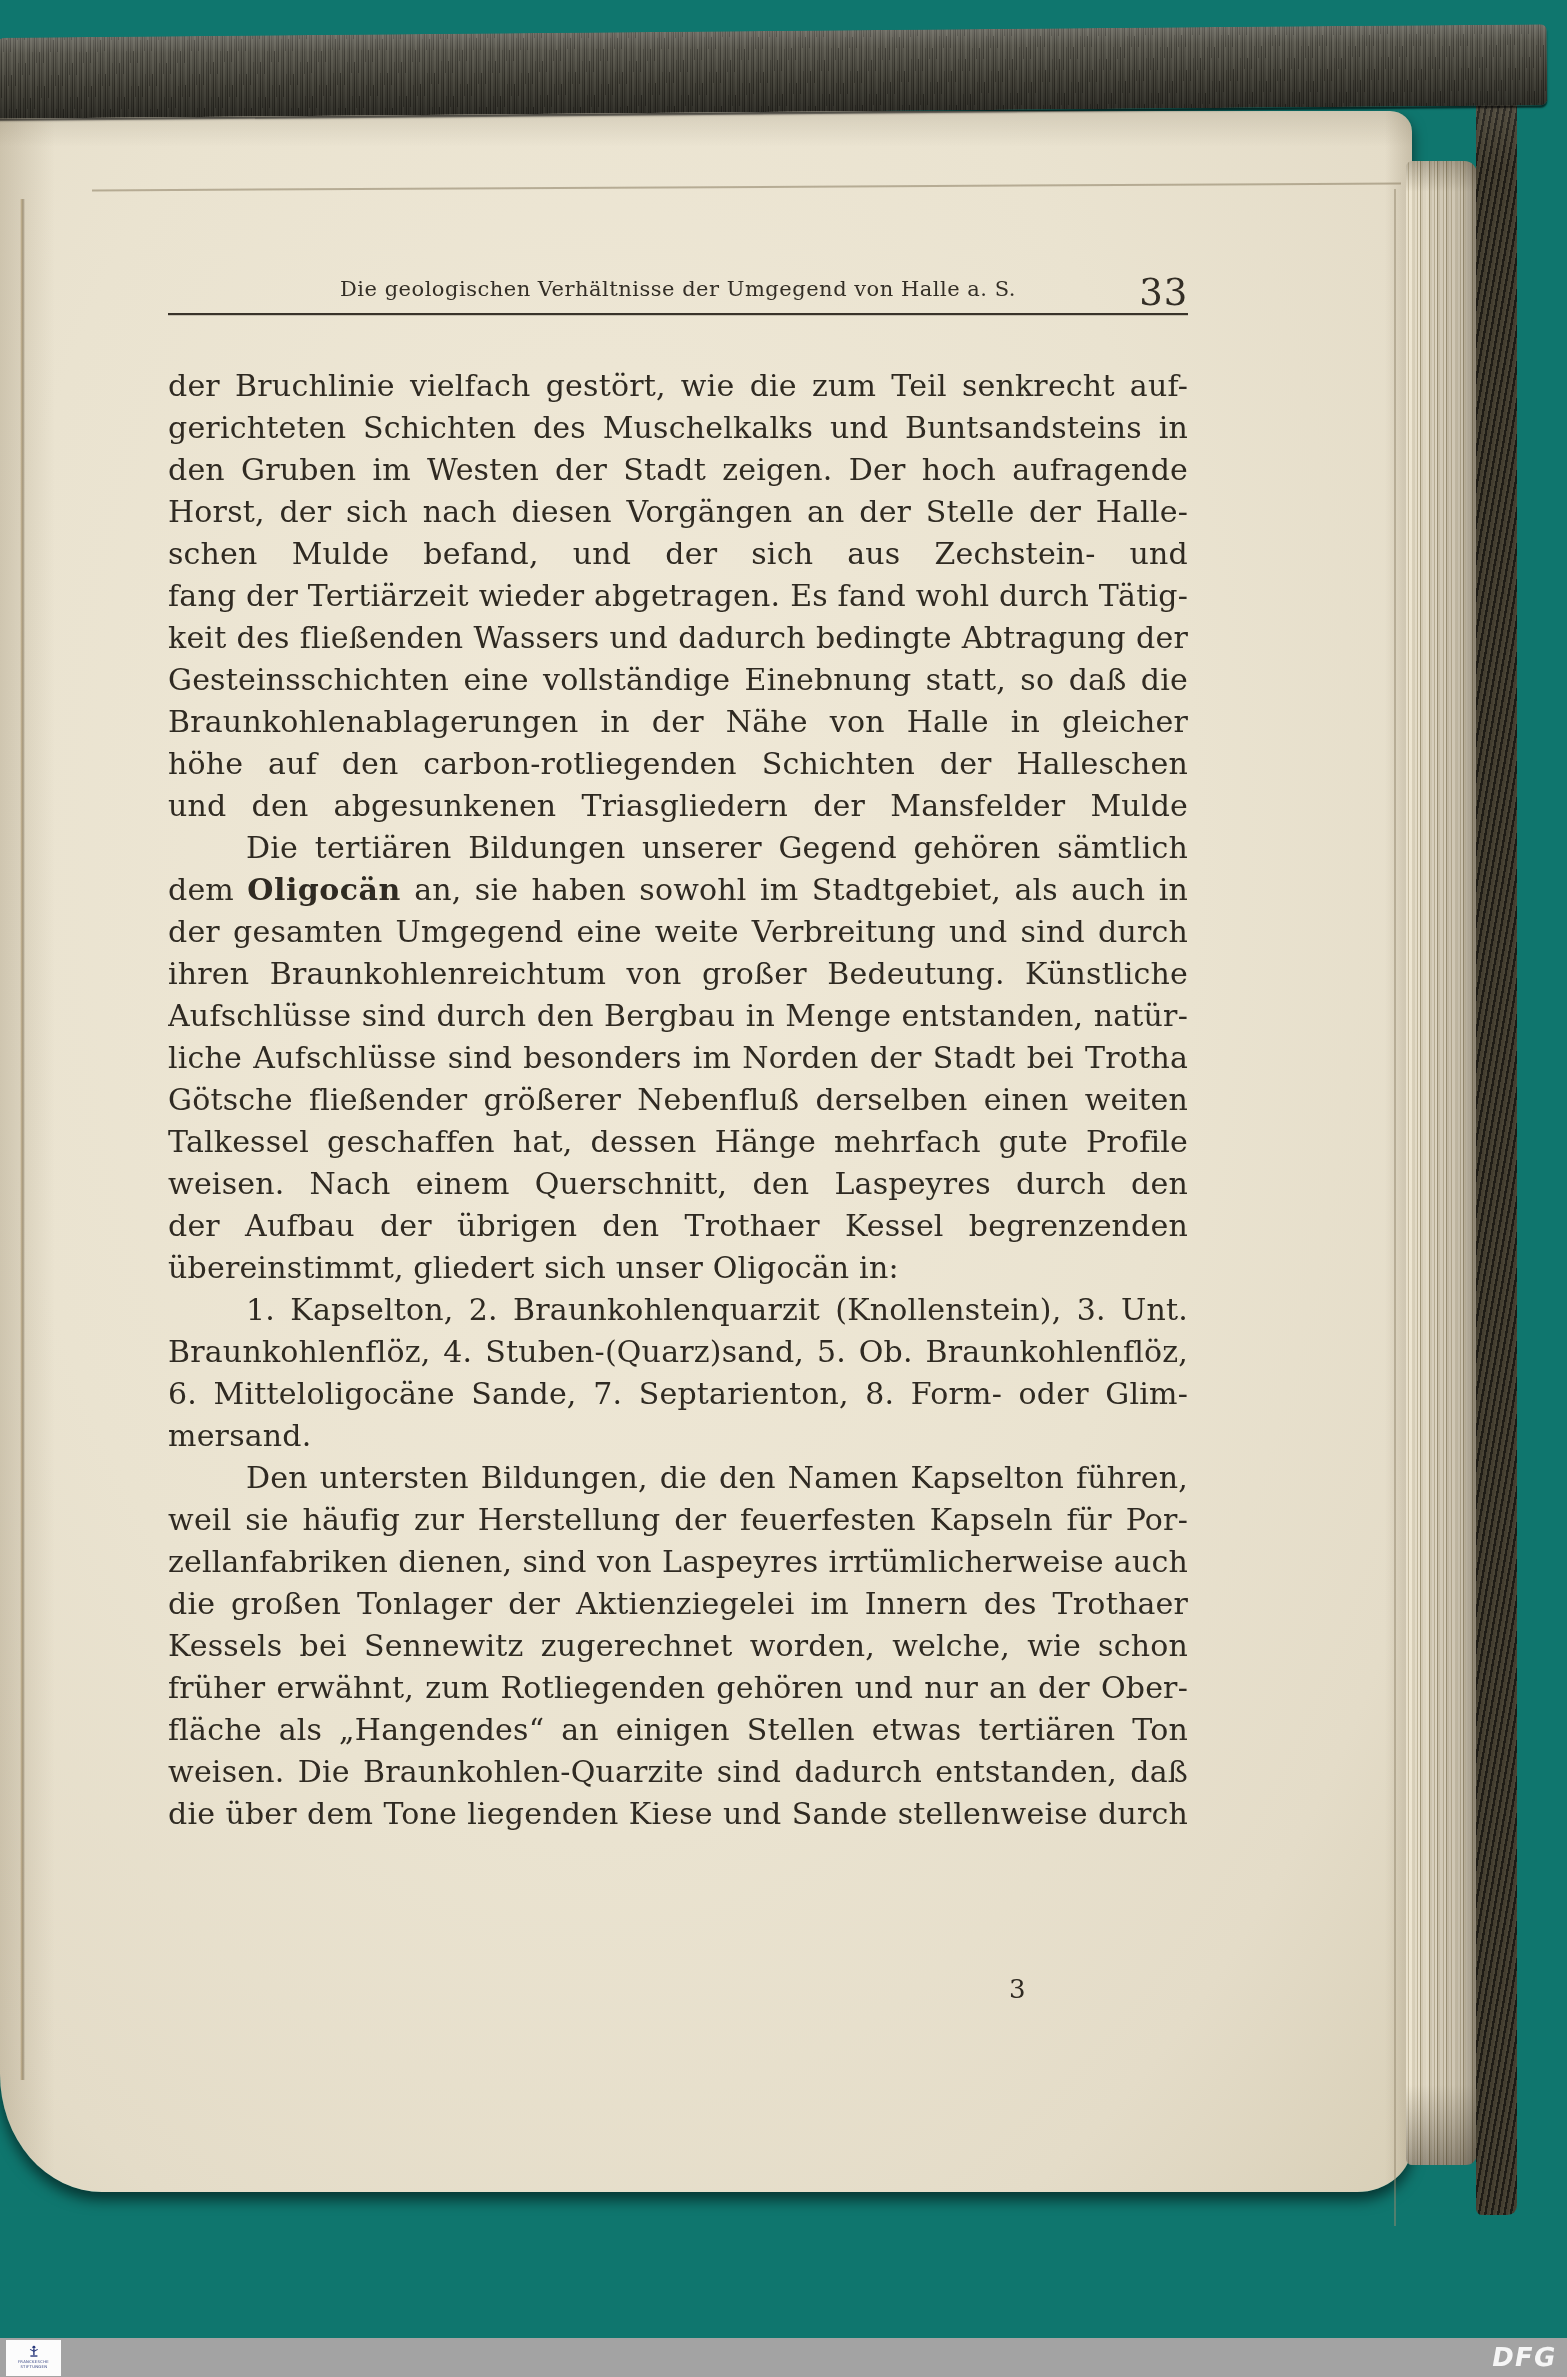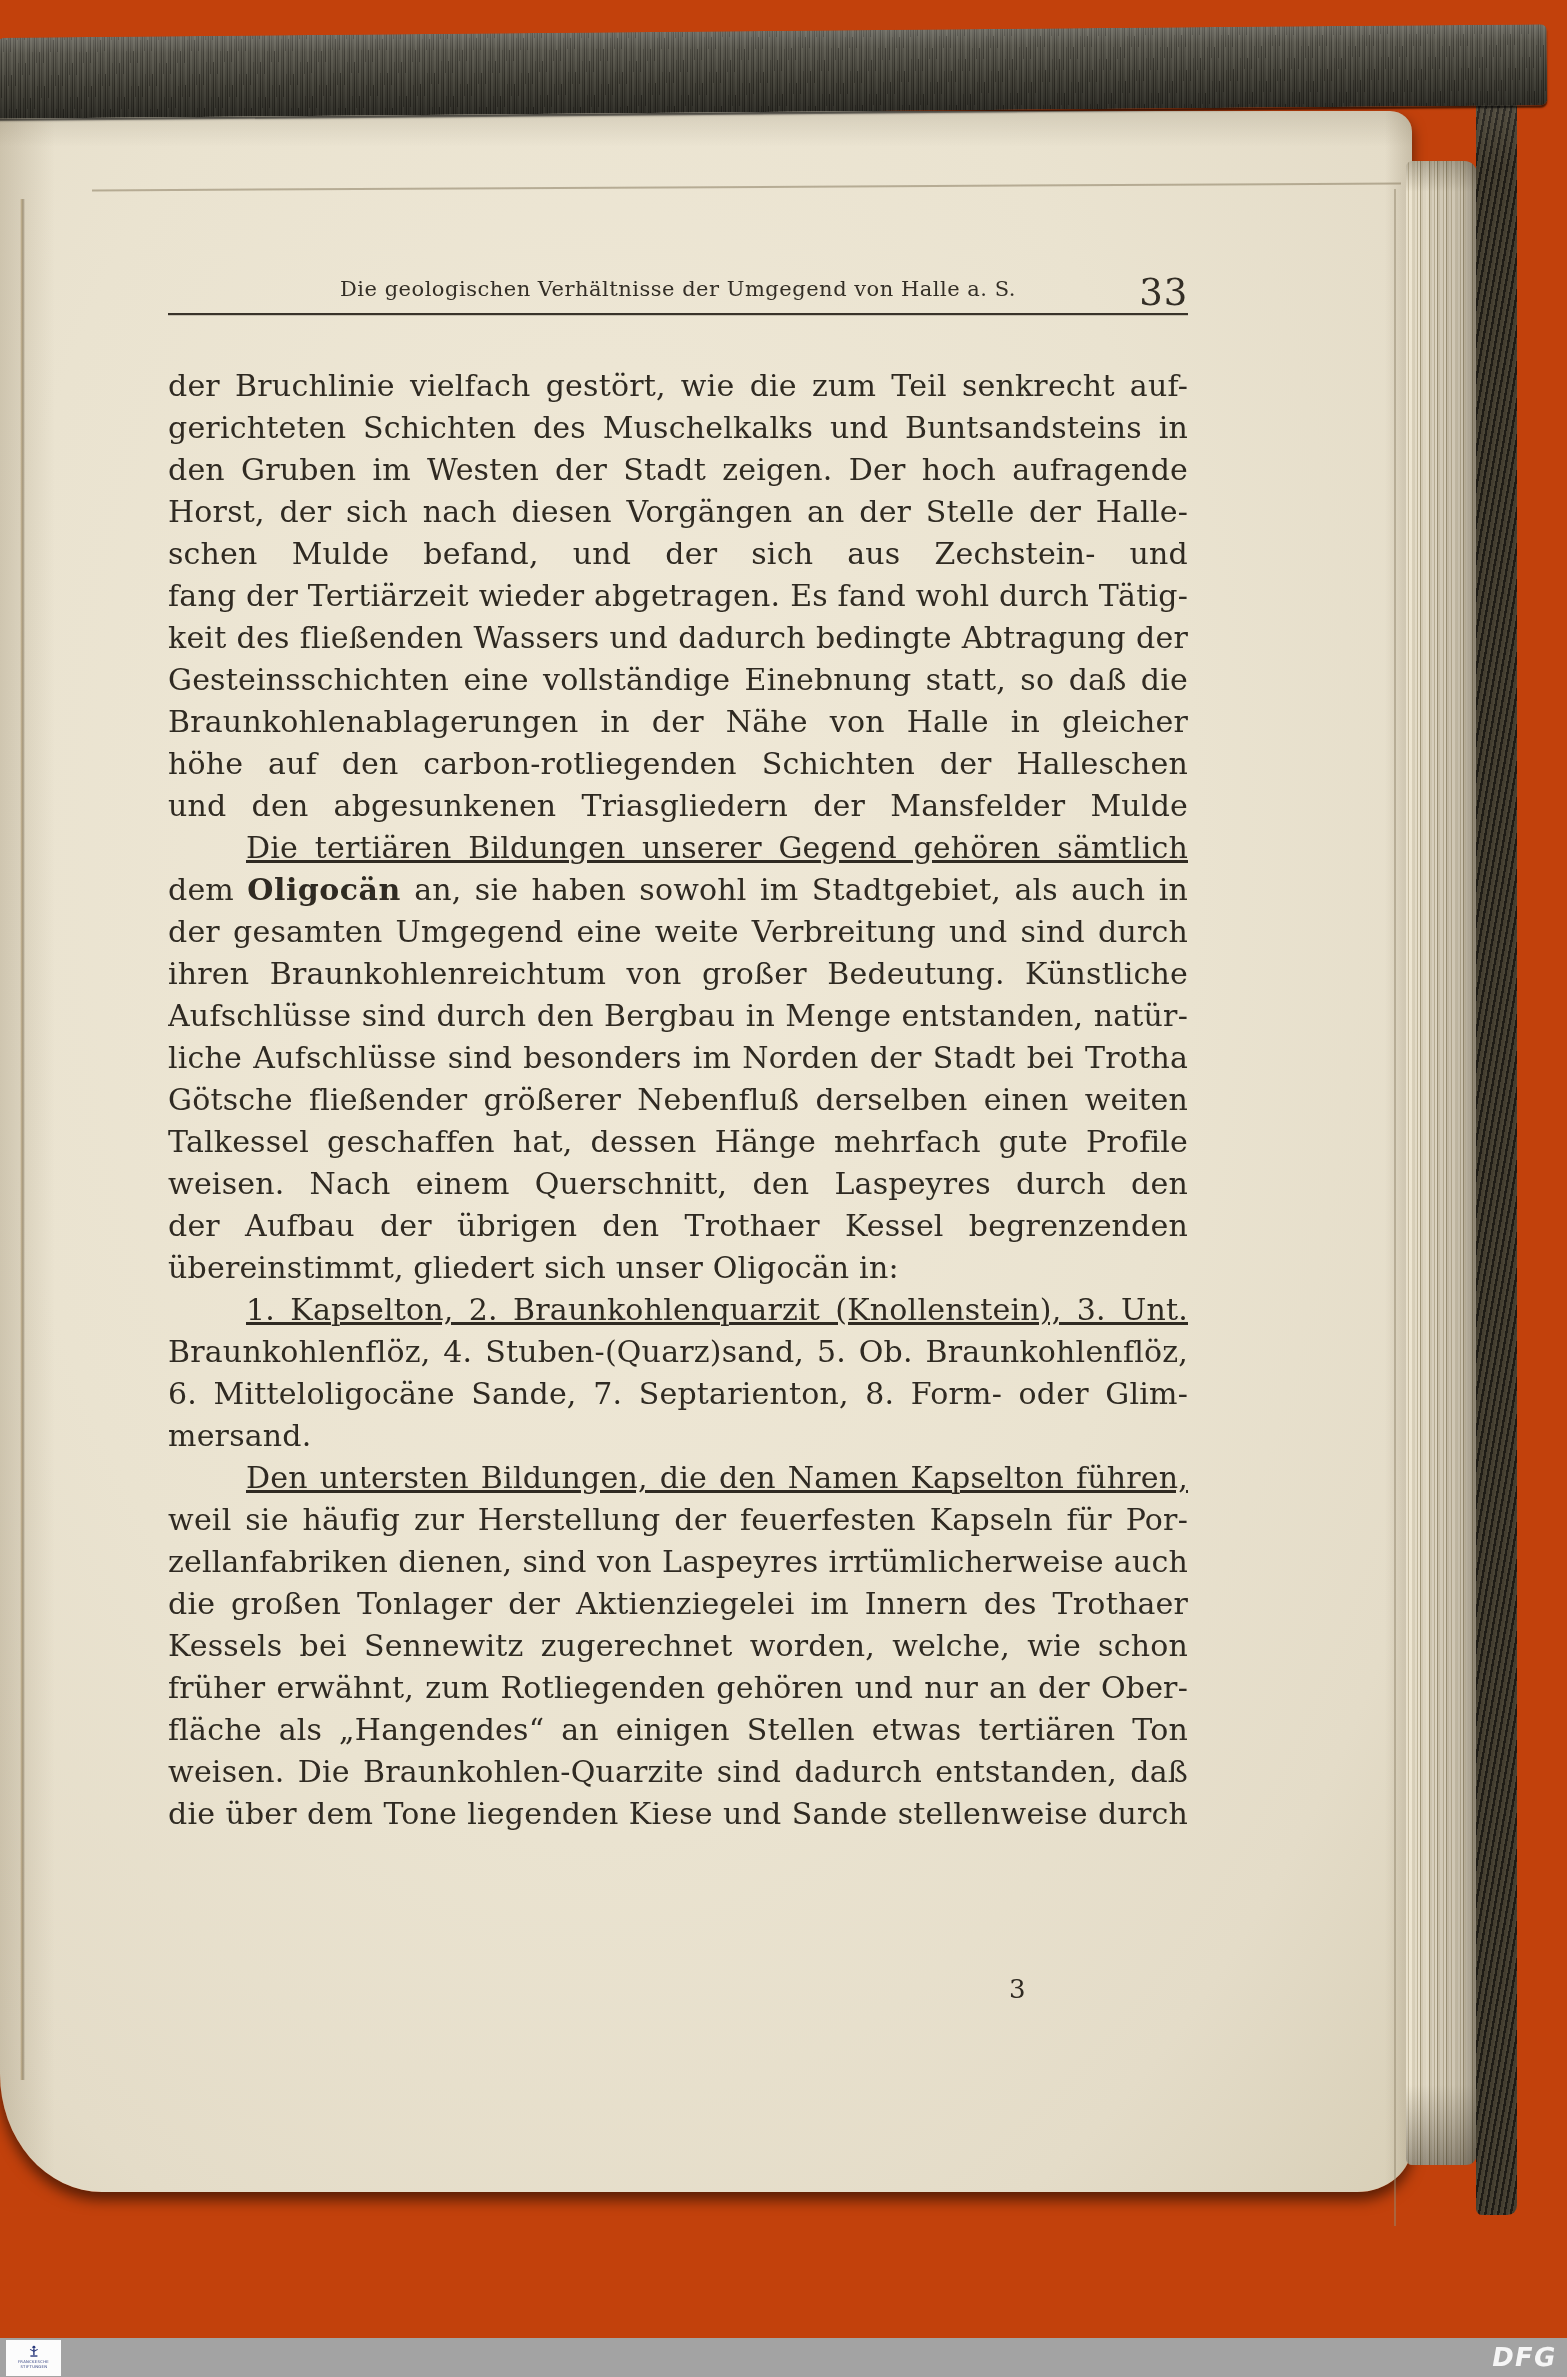--- a/index.html
+++ b/index.html
@@ -1,16 +1,16 @@
 <!DOCTYPE html>
 <html style="font-size:12.5px"><head>
 <meta charset="utf-8">
 <style>
   html,body{margin:0;padding:0;background:#060606;}
-  #screen{position:relative;width:1567px;height:2377px;background:#c2410c;overflow:hidden;
+  #screen{position:relative;width:1567px;height:2377px;background:#0f766e;overflow:hidden;
           font-family:"DejaVu Serif","Liberation Serif",serif;}
 
   
   .cover-top{position:absolute;left:-12.5px;top:31px;width:1559px;height:81px;
     transform:rotate(-0.5deg);border-radius:19px 6.3px 6.3px 7.8px;
     background:
       linear-gradient(180deg, rgba(255,255,255,.20) 0px, rgba(255,255,255,.07) 17px, rgba(0,0,0,.16) 62%, rgba(0,0,0,.42) 100%),
       repeating-linear-gradient(90deg,#57554a 0 1.6px,#3f3d34 1.6px 2.4px,#4c4a40 2.4px 3.9px,#35332b 3.9px 4.7px);
     box-shadow:0 2.4px 1.6px rgba(0,0,0,.65);}
 
@@ -32,21 +32,21 @@
 
   
   .header{position:absolute;left:168px;top:166px;width:1020px;height:34px;color:#332e26;}
   .running-title{text-align:center;font-size:21px;letter-spacing:0.5px;}
   .pagenum{position:absolute;right:0;top:-6.3px;font-size:37px;letter-spacing:0.8px;}
   .rule{position:absolute;left:168px;top:202px;width:1020px;height:2.4px;background:#39332a;
     box-shadow:0 0.8px 0 rgba(57,51,42,.25);}
   .body{position:absolute;left:168px;top:254px;width:1020px;color:#2f2a22;
     font-size:30px;line-height:42px;letter-spacing:0.2px;}
   .line{height:42px;overflow:hidden;text-align:justify;text-align-last:justify;}
-  .line.indent{padding-left:78px;text-decoration:underline;}
+  .line.indent{padding-left:78px;}
   .line.nojust{text-align-last:left;}
   .line b{font-weight:bold;letter-spacing:0.5px;}
   .sig{position:absolute;left:1009px;top:1863px;font-size:26px;color:#2f2a22;}
 
   
   .stack{position:absolute;left:1406px;top:161px;width:71px;height:2004px;
     border-radius:6.3px 12.5px 11px 6.3px;
     background:
       linear-gradient(90deg, rgba(0,0,0,0) 0%, rgba(60,50,35,.22) 82%, rgba(40,32,20,.5) 100%),
       linear-gradient(180deg, rgba(70,60,40,.3) 0px, rgba(70,60,40,0) 31px, rgba(70,60,40,0) 96%, rgba(40,32,20,.4) 100%),

